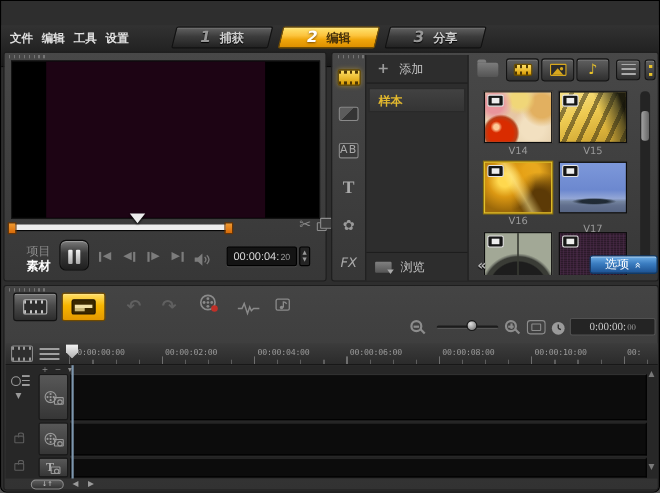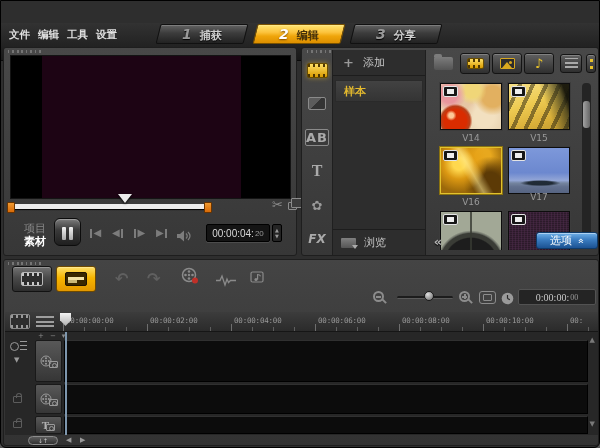--- a/index.html
+++ b/index.html
@@ -54,24 +54,24 @@
 .tc-box .fr{font-size:8px;color:#9a9a9a;margin-left:1px}
 .spinner{position:absolute;left:268px;top:176px;width:10px;height:18px;background:#242424;border:1px solid #000;border-radius:2px;display:flex;flex-direction:column;align-items:center;justify-content:center;color:#9a9a9a;font-size:5px;line-height:1.3}
 
 .rpanel{position:absolute;left:300px;top:46px;width:298px;height:209px;background:linear-gradient(#484848,#373737);border:1px solid #1e1e1e;border-radius:3px}
 .rgrip{position:absolute;left:5px;top:2px}
 .nav-item{position:absolute;left:0;width:30px;height:30px;display:flex;align-items:center;justify-content:center}
 .nv0{top:7px}.nv1{top:40px}.nv2{top:74px}.nv3{top:108px}.nv4{top:142px}.nv5{top:176px}
 .ico-film-gold{width:21px;height:15px;border-radius:2px;border:1px solid #6a4e00;background:repeating-linear-gradient(90deg,rgba(70,48,0,.95) 0 2px,transparent 2px 5px) 0 0/100% 3px no-repeat,repeating-linear-gradient(90deg,rgba(70,48,0,.95) 0 2px,transparent 2px 5px) 0 100%/100% 3px no-repeat,linear-gradient(#ffe066,#d89a00);box-shadow:0 0 5px rgba(255,200,40,.45)}
 .ico-film-gold.sm{width:17px;height:11px;box-shadow:none}
 .ico-slide{width:18px;height:13px;border:1px solid #8a8a8a;background:linear-gradient(135deg,#5c5c5c 0 45%,#343434 45%);border-radius:2px}
-.ico-ab{font-size:13px;font-weight:bold;color:#aaa;border:1px solid #8a8a8a;padding:1px 0;border-radius:2px;background:#3a3a3a;letter-spacing:1px;line-height:1}
+.ico-ab{font-size:10px;font-weight:normal;color:#aaa;border:1px solid #8a8a8a;padding:1px 0;border-radius:2px;background:#3a3a3a;letter-spacing:1px;line-height:1}
 .ico-t{font-family:"Liberation Serif","DejaVu Serif",serif;font-size:16px;font-weight:bold;color:#aaa}
 .ico-flower{font-size:13px;color:#9a9a9a}
-.ico-fx{font-size:12px;font-weight:bold;font-style:italic;color:#aaa}
+.ico-fx{font-size:12px;font-weight:normal;font-style:italic;color:#aaa}
 .libpanel{position:absolute;left:30px;top:2px;width:94px;height:205px;background:#2d2d2d;border-left:1px solid #1f1f1f;border-right:1px solid #1f1f1f}
 .lib-head{height:26px;border-bottom:1px solid #1d1d1d;display:flex;align-items:center;gap:9px;padding-left:10px}
 .plus{font-size:13px;color:#9a9a9a;font-weight:bold;line-height:1}
 .lib-head-label{font-size:11px;color:#c4c4c4}
 .lib-item{margin:4px 2px 0;height:22px;background:linear-gradient(#424242,#343434);border:1px solid #2a2a2a;display:flex;align-items:center;padding-left:8px;font-size:11px;font-weight:bold;color:#e2b82e}
 .lib-browse{position:absolute;bottom:0;left:0;right:0;height:26px;border-top:1px solid #1d1d1d;display:flex;align-items:center;gap:8px;padding-left:8px;font-size:11px;color:#c4c4c4}
 .ico-browse{width:15px;height:10px;background:linear-gradient(#808080,#555);border-radius:1px;position:relative}
 .ico-browse::after{content:"";position:absolute;right:-2px;bottom:-4px;border:3px solid transparent;border-top:4px solid #aaa}
 .gallery{position:absolute;left:124px;top:0;width:174px;height:209px}
 .folder{position:absolute;left:8px;top:9px;width:19px;height:13px;background:linear-gradient(#7c7c7c,#545454);border-radius:1px 2px 2px 2px}
@@ -84,21 +84,21 @@
 .ico-photo::before{content:"";position:absolute;right:2px;top:1.5px;width:3px;height:3px;border-radius:50%;background:#d8a81e}
 .ico-photo::after{content:"";position:absolute;left:1px;bottom:0;border-left:5px solid transparent;border-right:5px solid transparent;border-bottom:6px solid #d8a81e}
 .ico-note{font-size:13px;font-weight:bold;color:#e8c22a;line-height:1}
 .ico-lines{width:13px;height:11px;background:repeating-linear-gradient(#aaa 0 1.5px,transparent 1.5px 4.2px)}
 .ico-dots{width:3px;height:10px;background:repeating-linear-gradient(#e8c22a 0 3px,transparent 3px 7px)}
 .thumbs{position:absolute;left:0;top:30px;width:156px;height:172px;overflow:hidden}
 .thumb{position:absolute;width:62px;height:47px;border:1px solid #0d0d0d;box-shadow:0 0 0 1px #3c3c3c}
 .thumb.sel{border:1px solid #e2c22e;box-shadow:0 0 0 1px #8a7210}
 .t0{left:14px;top:5px}.t1{left:82px;top:5px}.t2{left:14px;top:69px}.t3{left:82px;top:69px}.t4{left:14px;top:133px}.t5{left:82px;top:133px}
 .tlabel{position:absolute;width:62px;text-align:center;font-size:9px;color:#9a9a9a}
-.l0{left:14px;top:55px}.l1{left:82px;top:55px}.l2{left:14px;top:119px}.l3{left:82px;top:114px}
+.l0{left:14px;top:55px}.l1{left:82px;top:55px}.l2{left:14px;top:119px}.l3{left:82px;top:126px}
 .badge{position:absolute;left:2px;top:2px;width:15px;height:11px;background:#161616;border:1px solid #e4e4e4;border-radius:2px}
 .badge::before{content:"";position:absolute;left:3px;top:2px;right:3px;bottom:2px;background:#ededed}
 .tv14{background:radial-gradient(circle at 17% 70%,rgba(255,210,160,.95) 0 4%,transparent 9%),radial-gradient(circle at 24% 82%,#d92c00 0 19%,rgba(175,40,0,.85) 25%,transparent 29%),radial-gradient(circle at 14% 24%,#e8959c 0 13%,transparent 27%),radial-gradient(circle at 52% 14%,#f0d678 0 15%,transparent 29%),radial-gradient(circle at 86% 28%,#e2b060 0 17%,transparent 31%),radial-gradient(circle at 72% 72%,#f2e0c0 0 19%,transparent 35%),radial-gradient(circle at 42% 52%,#e6c6a4 0 17%,transparent 29%),#ead6b4}
 .tv15{background:linear-gradient(250deg,rgba(18,18,10,.95) 0 9%,rgba(45,45,25,.75) 16%,transparent 40%),repeating-linear-gradient(115deg,transparent 0 8px,rgba(40,34,14,.5) 8px 12px),linear-gradient(160deg,#f6e088,#eecb52 40%,#d8ae38 75%,#bd9830)}
 .tv16{background:linear-gradient(60deg,transparent 40%,rgba(255,236,150,.55) 50%,transparent 62%),radial-gradient(circle at 30% 35%,#ffd84e 0 12%,rgba(230,160,20,.85) 30%,transparent 55%),radial-gradient(circle at 82% 78%,#5c3a06 0 18%,transparent 44%),radial-gradient(circle at 70% 18%,#e8a81e 0 14%,transparent 40%),#9c690a}
 .tv17{background:radial-gradient(ellipse 34% 7% at 52% 78%,rgba(28,38,48,.95) 0 60%,transparent 100%),linear-gradient(#7d98da,#6c88cf 55%,#93a6d6 72%,#74849f 78%,#62708e 86%,#566482)}
 .tv18{background:linear-gradient(90deg,transparent 48%,rgba(55,58,50,.8) 49% 51%,transparent 52%),radial-gradient(circle at 50% 118%,#1d1d1d 0 44%,#3a3c36 46% 52%,#6e7268 54%,transparent 57%),#a2a896}
 .tv19{background:repeating-linear-gradient(0deg,rgba(85,50,85,.3) 0 1px,transparent 1px 2px),repeating-linear-gradient(90deg,rgba(110,60,105,.25) 0 1px,transparent 1px 3px),#2c1a2a}
 .gscroll{position:absolute;left:156px;top:35px;width:9px;height:162px;background:#242424;border-radius:4px}
 .gthumb{position:absolute;left:1px;top:18px;width:7px;height:27px;background:linear-gradient(90deg,#a2a2a2,#666);border-radius:3px}

